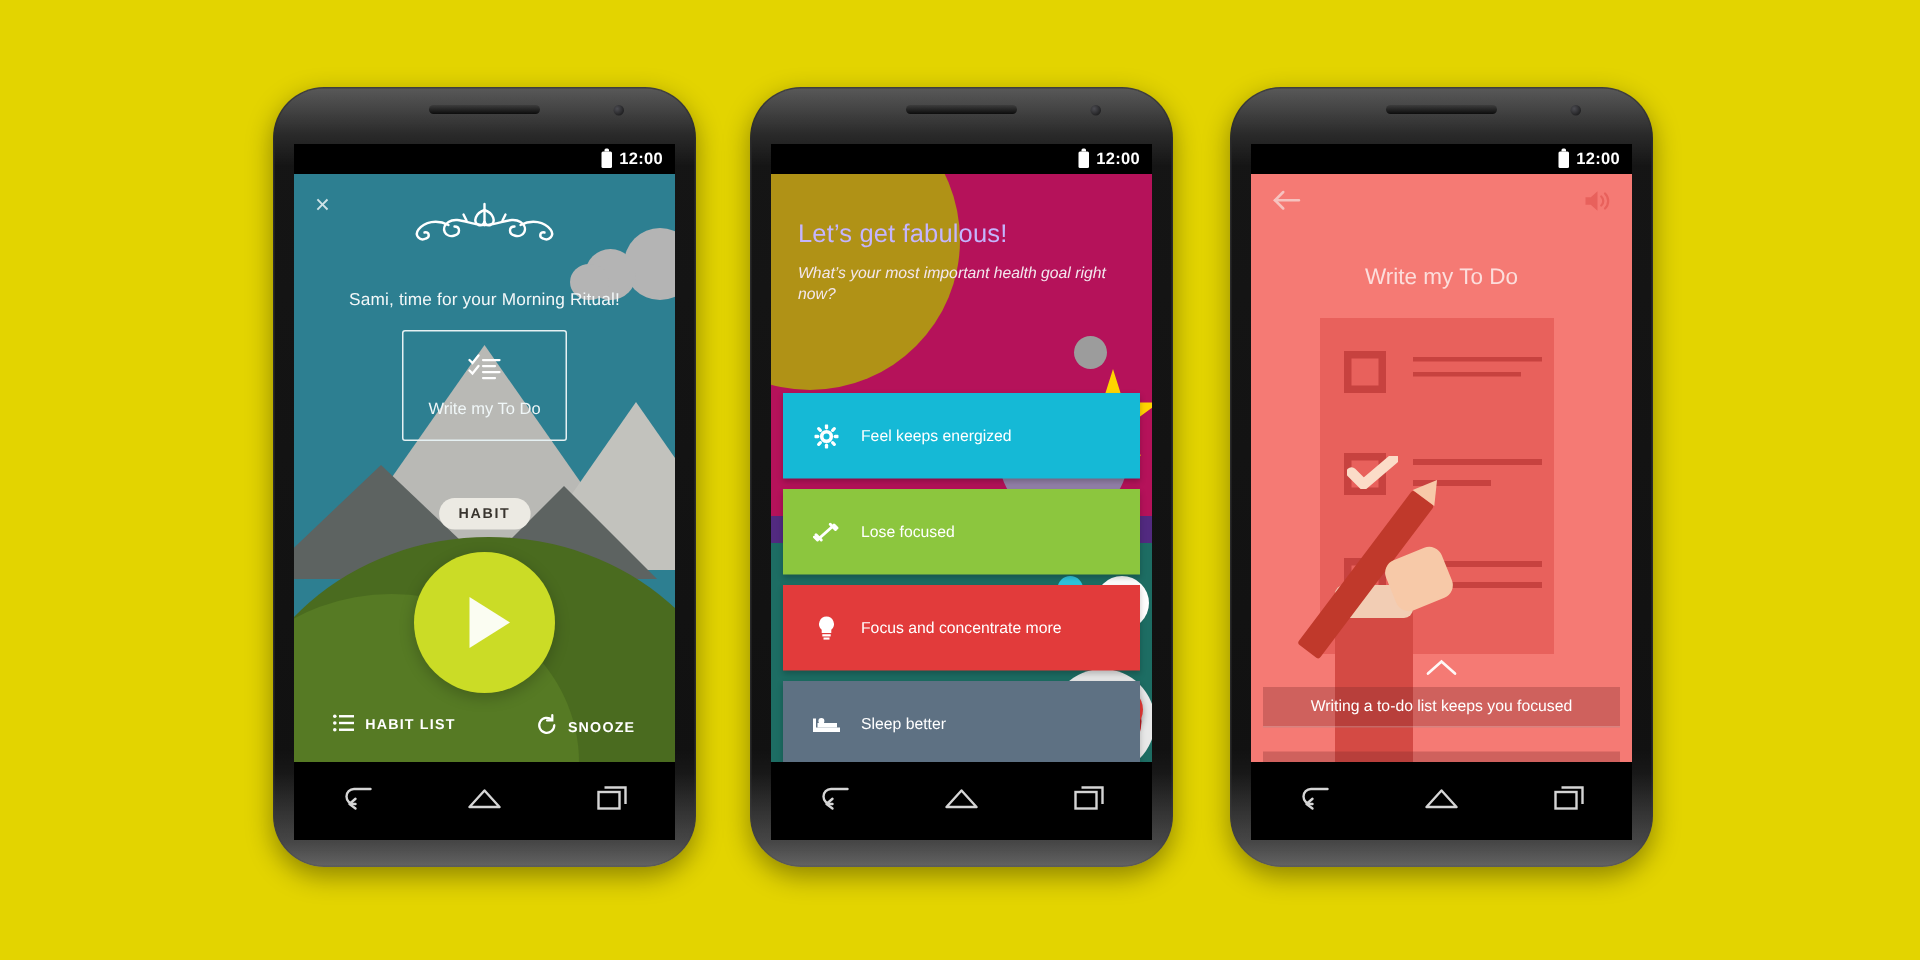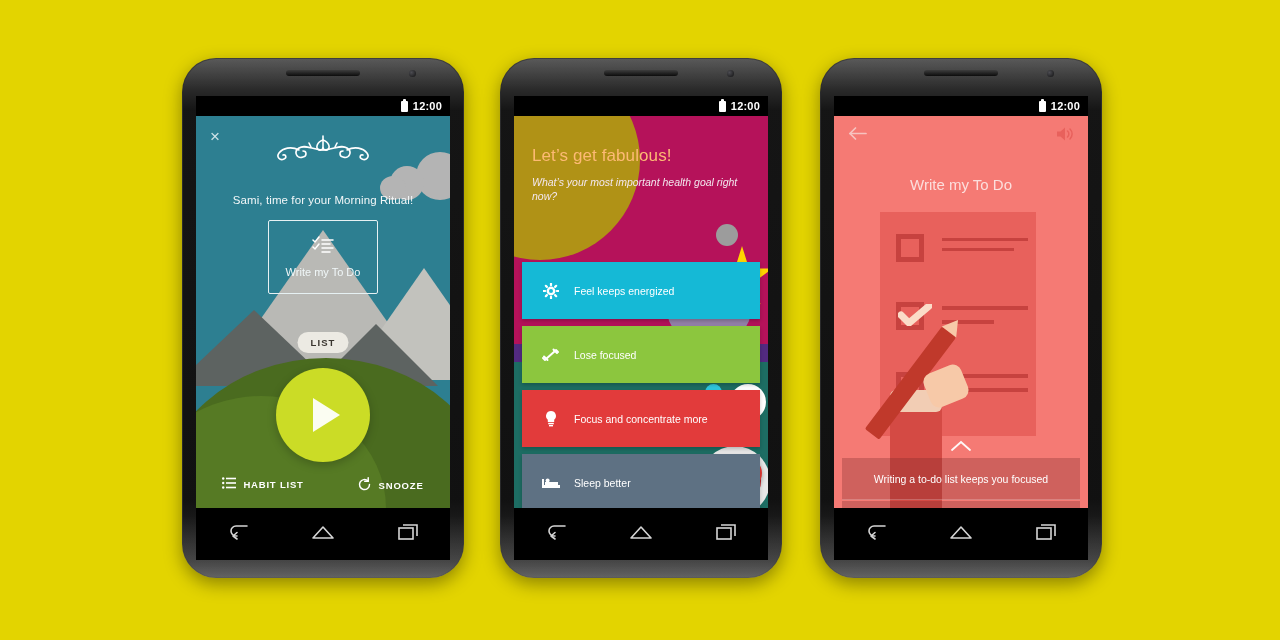--- a/index.html
+++ b/index.html
@@ -119,21 +119,21 @@
                    font-size:9.5px; font-weight:bold; letter-spacing:.8px; }
 
   
   #p2 { left:500px; top:58px; }
   .p2-app{ background:#b5125a; }
   .p2-bg-circle{ position:absolute; left:-74px; top:-56px; width:200px; height:200px;
                  border-radius:50%; background:#b09216; }
   .p2-lowband{ position:absolute; left:0; bottom:0; width:100%; height:146px; background:#1d6d63; }
   .p2-purple{ position:absolute; left:0; bottom:118px; width:100%; height:46px; background:#522a80;}
   .p2-head{ position:absolute; top:0; left:0; width:100%; padding:30px 18px 0 18px; }
-  .p2-title{ color:#fdba74; font-size:17px; font-weight:normal; letter-spacing:.1px; }
+  .p2-title{ color:#c4b5fd; font-size:17px; font-weight:normal; letter-spacing:.1px; }
   .p2-sub{ color:#f3e7ee; font-size:10.5px; line-height:1.35; margin-top:9px;font-style:italic; }
   .gray-dot{ position:absolute; right:30px; top:108px; width:22px; height:22px;
              border-radius:50%; background:#9c9c9c; }
   .yellow-star{ position:absolute; right:-6px; top:130px; width:64px; height:64px; background:#ffd400;
                 clip-path:polygon(50% 0%,61% 35%,98% 35%,68% 57%,79% 91%,50% 70%,21% 91%,32% 57%,2% 35%,39% 35%); }
   .cyan-circ{ position:absolute; right:16px; top:146px; width:86px; height:86px; border-radius:50%;
               background:rgba(120,220,235,.55); }
   .scale-ill{ position:absolute; right:8px; top:214px; width:72px; height:52px; }
   .scale-ill .top{ position:absolute; left:6px; top:0; width:60px; height:36px; background:#c9ccce; border-radius:3px;}
   .scale-ill .dial{ position:absolute; left:18px; top:10px; width:38px; height:19px;
@@ -183,21 +183,21 @@
            background:#c0392b; transform:rotate(37deg); transform-origin:top center; border-radius:2px; }
   .pencil .tip{ position:absolute; top:-15px; left:0; width:0;height:0;
                 border-left:9px solid transparent; border-right:9px solid transparent;
                 border-bottom:15px solid #f7c9a8; }
   .arm{ position:absolute; left:56px; top:280px; width:52px; height:112px; background:#d44a44; }
   .fist{ position:absolute; left:92px; top:252px; width:40px; height:36px; background:#f7c9a8; border-radius:9px;
          transform:rotate(-22deg); }
   .cuff{ position:absolute; left:56px; top:274px; width:52px; height:22px; background:#f2cdb4; border-radius:6px;}
   .chev{ position:absolute; top:322px; left:50%; transform:translateX(-50%); color:#fff; opacity:.95; }
   .tipbar{
-    position:absolute; left:8px; top:342px; width:238px; height:42px;
+    position:absolute; left:8px; top:342px; width:238px; height:27px;
     background:rgba(120,40,40,.30); display:flex; align-items:center; justify-content:center;
     color:#fff; font-size:10.5px; border-bottom:1px solid rgba(255,255,255,.22);
   }
   .p3-todaywrap{ position:absolute; left:8px; top:385px; width:238px; height:48px;
                  background:rgba(120,40,40,.30); display:flex; align-items:center; justify-content:center;}
 </style>
 </head>
 <body>
 
 <div class="phone" id="p1">
@@ -253,21 +253,21 @@
               <path d="M10 4 H21"></path>
                 <path d="M10 8 H18"></path>
               <path d="M10 12 H21"></path>
                 <path d="M10 16 H18"></path>
             </g>
           </svg>
         </span>
         <span class="lbl">Write my To Do</span>
       </div>
 
-      <div class="p1-today pill">LIST</div>
+      <div class="p1-today pill">HABIT</div>
 
       <div class="playbtn">
         <div class="tri"></div>
       </div>
 
       <div class="p1-bottom">
         <div class="act">
           <span>
             <svg width="14" height="12" viewBox="0 0 14 12">
               <g fill="#ffffff">

